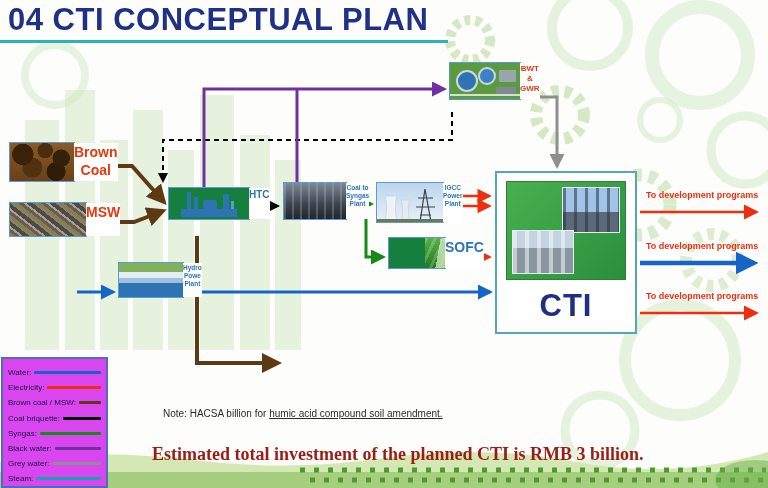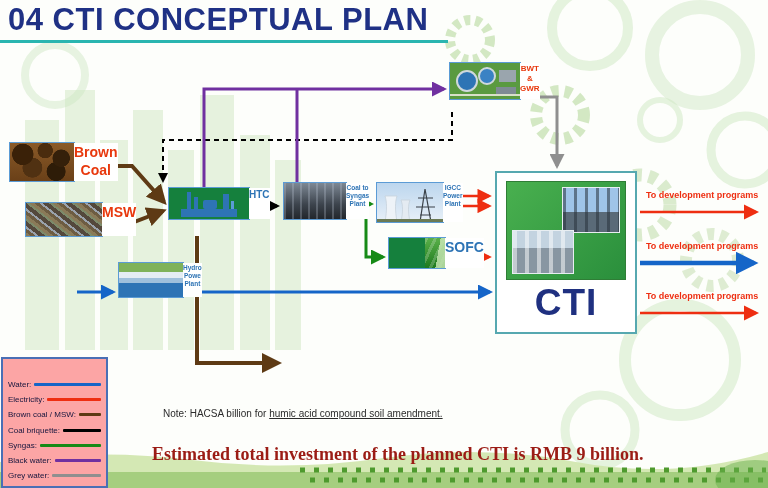--- a/index.html
+++ b/index.html
@@ -45,27 +45,27 @@
      border:2px solid #56a8b0;box-sizing:border-box;z-index:3;}
   .cti-green{position:absolute;left:9px;top:8px;right:9px;height:97px;
      background:linear-gradient(135deg,#49b04f,#2a8f3c);border:1px solid #2f7d36;}
   .cti-photo1{position:absolute;right:5px;top:5px;width:56px;height:44px;
      background:repeating-linear-gradient(90deg,rgba(40,50,60,.55) 0 3px,transparent 3px 11px),
      linear-gradient(#9fc4e8 0 55%,#5a6a78 55% 100%);border:1px solid #e8eef2;}
   .cti-photo2{position:absolute;left:5px;bottom:5px;width:60px;height:42px;
      background:repeating-linear-gradient(90deg,rgba(255,255,255,.5) 0 4px,transparent 4px 12px),
      linear-gradient(#c3d3e0 0 40%,#8896a2 40% 100%);border:1px solid #e8eef2;}
   .cti-label{position:absolute;left:0;right:0;bottom:8px;text-align:center;
-     font-size:37px;font-weight:bold;color:#1f3080;letter-spacing:1px;}
+     font-size:31px;font-weight:bold;color:#1f3080;letter-spacing:1px;}
   
   .outlabel{position:absolute;left:646px;width:120px;z-index:3;color:#ee2e11;
      font-size:9px;font-weight:600;}
   
-  .legend{position:absolute;left:1px;top:357px;width:107px;height:131px;background:#fca5a5;
-     border:2px solid #4a6fb5;box-sizing:border-box;z-index:4;padding:18px 5px;}
+  .legend{position:absolute;left:1px;top:357px;width:107px;height:131px;background:#d946ef;
+     border:2px solid #4a6fb5;box-sizing:border-box;z-index:4;padding:6px 5px;}
   .lrow{display:flex;align-items:center;height:15.2px;}
   .llabel{font-size:8px;color:#14143c;white-space:nowrap;}
   .lline{flex:1;height:3px;margin-left:3px;border-radius:1px;min-width:10px;}
   
   .note{position:absolute;left:163px;top:408px;font-size:10px;color:#2b2b2b;z-index:3;}
   .note u{text-decoration:underline;}
   .footer{position:absolute;left:152px;top:444px;width:610px;z-index:3;
      font-family:"Liberation Serif",serif;font-weight:bold;font-size:18px;color:#9b1c15;}
 </style>
 </head>
@@ -155,21 +155,21 @@
     <path d="M640,212 L756,212" stroke="#ee2e11" stroke-width="2.6" fill="none" marker-end="url(#mRed)"></path>
     <path d="M640,263 L754,263" stroke="#1565c8" stroke-width="4.5" fill="none" marker-end="url(#mBlue)"></path>
     <path d="M640,313 L756,313" stroke="#ee2e11" stroke-width="2.6" fill="none" marker-end="url(#mRed)"></path>
   </svg>
 
   <div class="node" style="left:9px;top:142px;width:66px;">
     <div class="thumb img-browncoal"></div>
     <div class="nlabel red sm">Brown Coal</div>
   </div>
 
-  <div class="node" style="left:25px;top:202px;width:78px;">
+  <div class="node" style="left:9px;top:202px;width:78px;">
     <div class="thumb img-msw"></div>
     <div class="nlabel red sm">MSW</div>
   </div>
 
 
   <div class="node" style="left:168px;top:187px;width:82px;">
     <svg class="thumb" width="60" height="31" viewBox="0 0 60 31">
       <rect x="2" y="21" width="56" height="8" fill="#2e74b5"></rect>
       <rect x="8" y="4" width="4" height="18" fill="#2e74b5"></rect>
       <rect x="15" y="9" width="4" height="13" fill="#2e74b5"></rect>
@@ -269,15 +269,15 @@
       <span class="lline" style="background: rgb(143, 143, 143);"></span>
     </div>
     <div class="lrow">
       <span class="llabel">Steam:</span>
       <span class="lline" style="background: rgb(18, 165, 173);"></span>
     </div>
   </div>
 
   <div class="note"><span>Note: HACSA billion for </span><u>humic acid compound soil amendment.</u></div>
 
-  <div class="footer">Estimated total investment of the planned CTI  is RMB 9 billion.</div>
+  <div class="footer">Estimated total investment of the planned CTI  is RMB 3 billion.</div>
 
 </div>
 
 </body></html>

